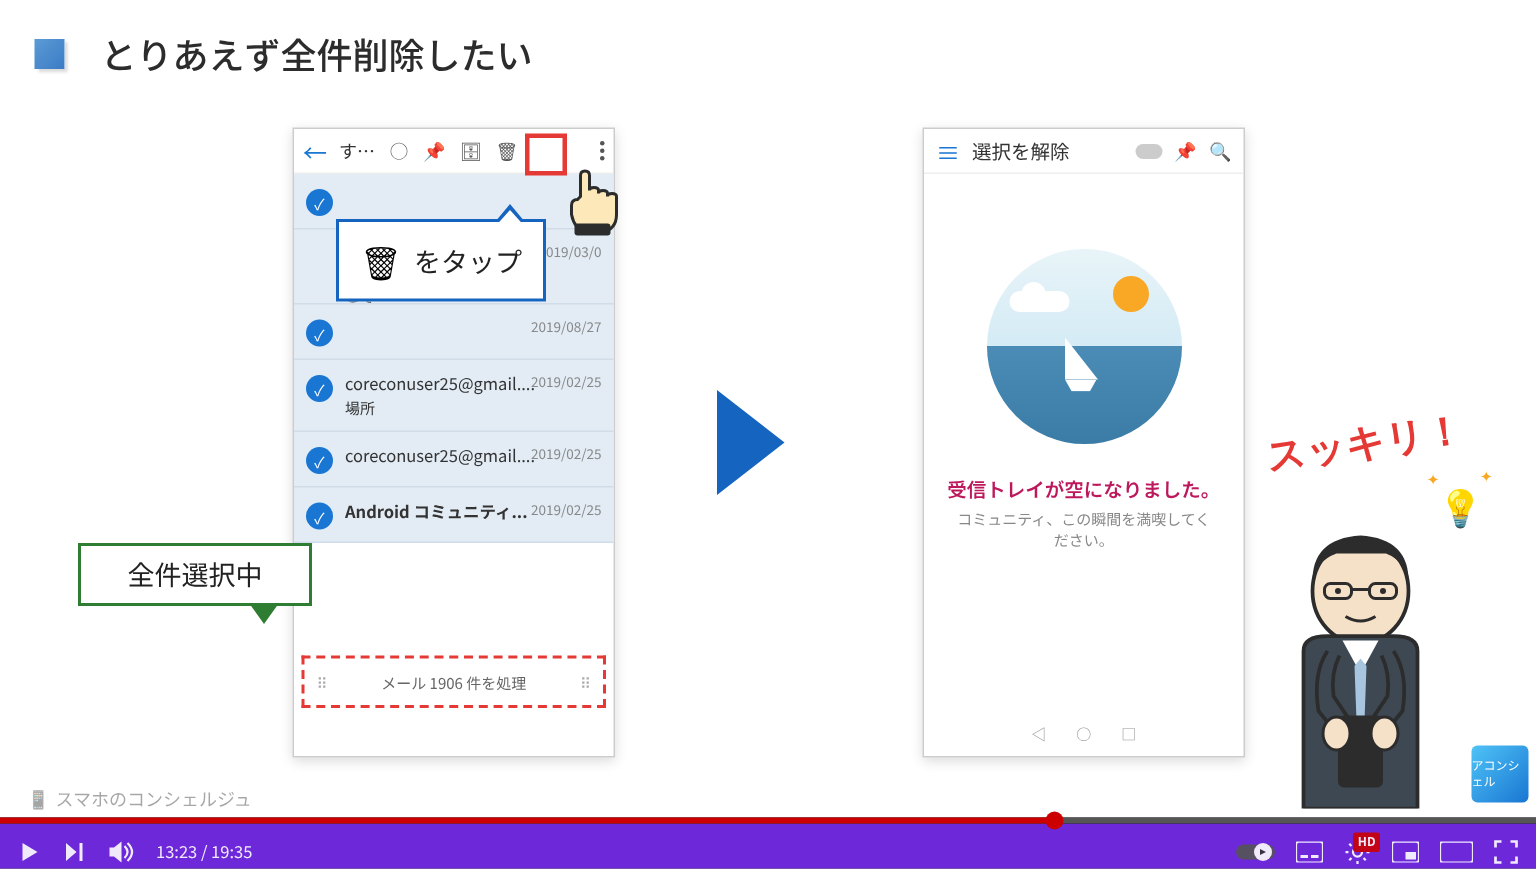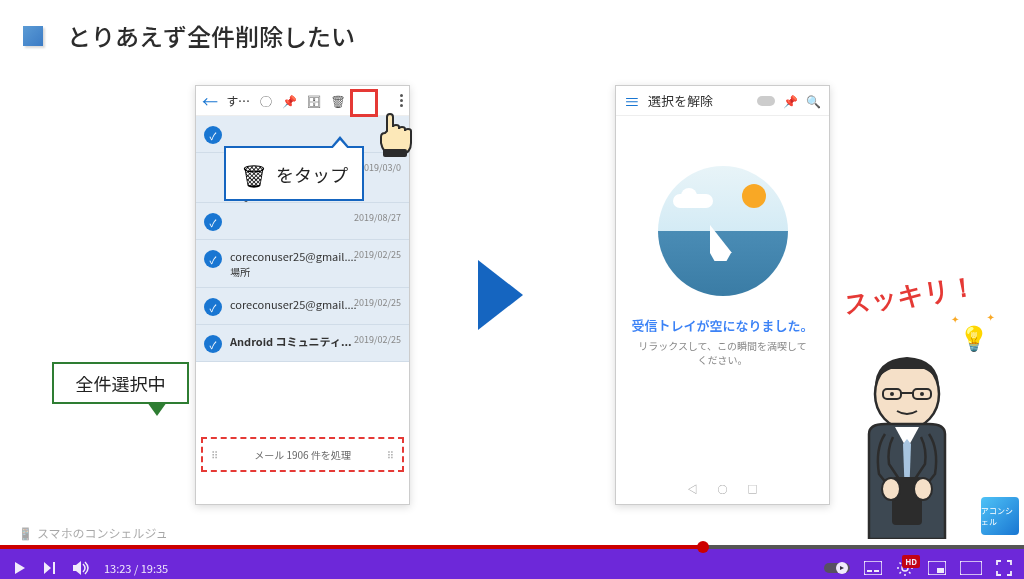--- a/index.html
+++ b/index.html
@@ -33,42 +33,42 @@
 .trash-big { font-size: 22px; }
 .tap-text { font-size: 18px; color: #222; }
 
 .hand-cursor { position: absolute; top: 25px; left: 178px; width: 42px; height: 48px; z-index: 7; }
 
 .processing-box { margin: 0; padding: 8px; border: 2px dashed #e53935; background: #fff; text-align: center; font-size: 10px; color: #666; position: absolute; bottom: 32px; left: 5px; right: 5px; display: flex; justify-content: space-between; align-items: center; }
 .grip { color: #aaa; font-size: 10px; }
 
 .deselect { position: absolute; bottom: 6px; left: 0; right: 0; text-align: center; font-size: 12px; color: #1976d2; padding: 8px; }
 
-.all-sel-callout { position: absolute; top: 362px; left: 52px; width: 137px; height: 42px; background: #fff; border: 2px solid #2e7d32; display: flex; align-items: center; justify-content: center; z-index: 6; }
+.all-sel-callout { position: absolute; top: 362px; left: 52px; width: 156px; height: 42px; background: #fff; border: 2px solid #2e7d32; display: flex; align-items: center; justify-content: center; z-index: 6; }
 .all-sel-callout::after { content: ""; position: absolute; bottom: -14px; right: 20px; width: 0; height: 0; border-left: 10px solid transparent; border-right: 10px solid transparent; border-top: 14px solid #2e7d32; }
 .all-sel-text { font-size: 18px; color: #222; }
 
 .arrow-mid { position: absolute; top: 260px; left: 478px; width: 0; height: 0; border-top: 35px solid transparent; border-bottom: 35px solid transparent; border-left: 45px solid #1565c0; }
 
 .phone-header-r { height: 30px; display: flex; align-items: center; padding: 0 8px; gap: 8px; border-bottom: 1px solid #eee; }
 .hamburger { color: #1976d2; font-size: 16px; }
 .inbox-label { font-size: 13px; color: #333; flex: 1; }
 .toggle-sm { width: 18px; height: 10px; background: #ccc; border-radius: 5px; position: relative; }
 .star-sm { font-size: 12px; color: #555; }
 .search-sm { font-size: 12px; color: #555; }
 
 .empty-illustration { width: 130px; height: 130px; margin: 50px auto 20px; position: relative; border-radius: 50%; overflow: hidden; background: linear-gradient(180deg, #e8f4f8 0%, #d4ebf5 50%, #4a8cb5 50%, #3a7ca5 100%); }
 .sun { position: absolute; top: 18px; right: 22px; width: 24px; height: 24px; background: #f9a825; border-radius: 50%; }
 .cloud { position: absolute; top: 28px; left: 15px; width: 40px; height: 14px; background: #fff; border-radius: 10px; }
 .cloud::before { content:""; position:absolute; top:-6px; left:8px; width:16px; height:16px; background:#fff; border-radius:50%; }
 .boat { position: absolute; bottom: 35px; left: 50%; transform: translateX(-50%); }
 .boat-sail { width: 0; height: 0; border-left: 0 solid transparent; border-right: 22px solid transparent; border-bottom: 28px solid #fff; }
 .boat-hull { width: 30px; height: 8px; background: #fff; margin-left: -4px; clip-path: polygon(15% 0, 85% 0, 70% 100%, 30% 100%); }
 
-.empty-title { text-align: center; font-size: 13px; color: #3b82f6; font-weight: 600; padding: 0 10px; }
+.empty-title { text-align: center; font-size: 13px; color: #be185d; font-weight: 600; padding: 0 10px; }
 .empty-sub { text-align: center; font-size: 10px; color: #888; padding: 4px 20px; line-height: 1.4; }
 
 .sukkiri { position: absolute; top: 278px; right: 48px; font-size: 26px; color: #e53935; font-weight: 700; transform: rotate(-8deg); font-family: "Comic Sans MS", cursive; }
 
 .man-illust { position: absolute; bottom: 6px; right: 40px; width: 155px; height: 200px; }
 .bulb { position: absolute; top: -20px; right: -5px; }
 .bulb-light { font-size: 24px; }
 .spark { position: absolute; color: #f9a825; font-size: 10px; }
 
 .watermark { position: absolute; bottom: 4px; left: 18px; font-size: 12px; color: rgba(0,0,0,0.35); display: flex; align-items: center; gap: 4px; }
@@ -188,21 +188,21 @@
     </div>
     <div class="empty-illustration">
       <div class="sun"></div>
       <div class="cloud"></div>
       <div class="boat">
         <div class="boat-sail"></div>
         <div class="boat-hull"></div>
       </div>
     </div>
     <div class="empty-title">受信トレイが空になりました。</div>
-    <div class="empty-sub">リラックスして、この瞬間を満喫してください。</div>
+    <div class="empty-sub">コミュニティ、この瞬間を満喫してください。</div>
     <div class="nav-dots">
       <span>◁</span>
       <span>○</span>
       <span>□</span>
     </div>
   </div>
 
   <div class="sukkiri">スッキリ！</div>
 
   <div class="man-illust">

